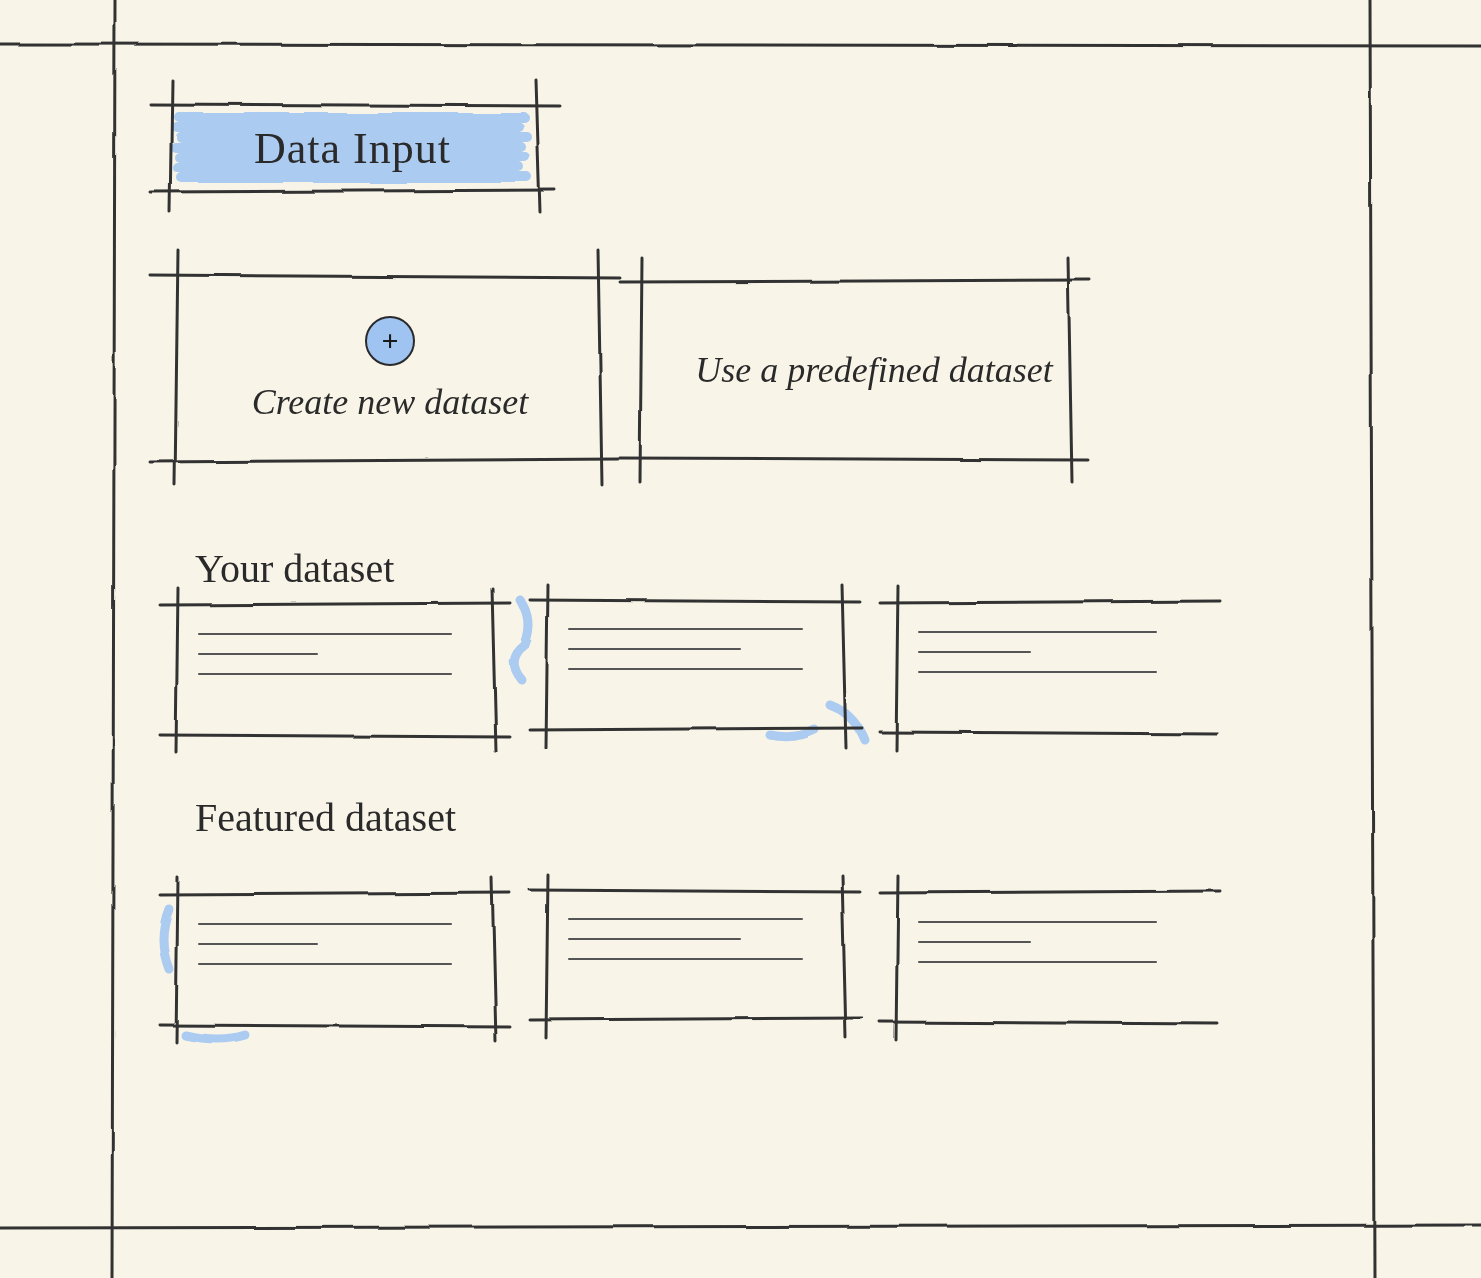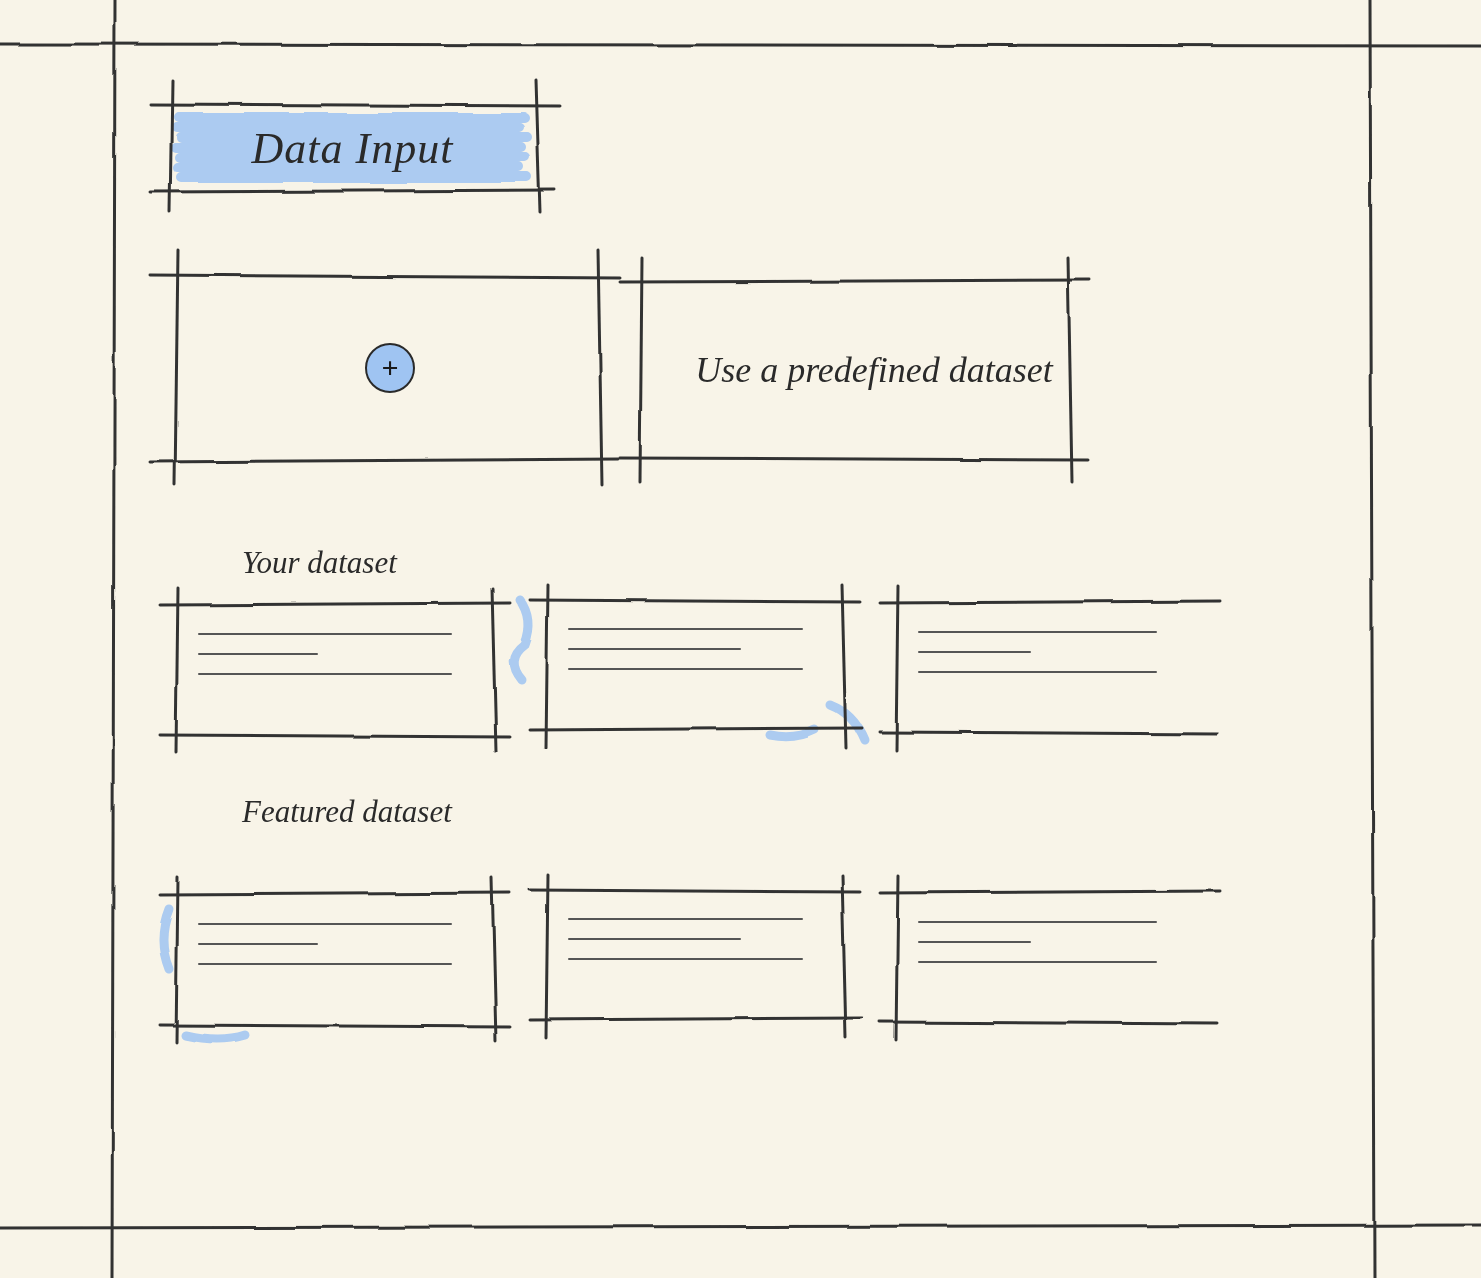--- a/index.html
+++ b/index.html
@@ -13,21 +13,21 @@
   svg{position:absolute;top:0;left:0;pointer-events:none}
   .layer{position:absolute}
   .click{pointer-events:auto;cursor:pointer}
 
   
   .title-box{
     left:175px;top:108px;width:355px;height:80px;
     display:flex;align-items:center;justify-content:center;
   }
   .title-text{
-    font-size:44px;font-style:italic;letter-spacing:1px;
+    font-size:44px;letter-spacing:1px;
     position:relative;z-index:2;
   }
 
   
   .option-card{
     top:275px;width:430px;height:190px;
     display:flex;flex-direction:column;
     align-items:center;justify-content:center;
     gap:10px;
   }
@@ -41,23 +41,22 @@
     font-size:30px;font-weight:bold;color:#1a1a1a;
     margin-bottom:4px;
   }
   .card-label{
     font-size:36px;font-style:italic;text-align:center;
     line-height:1.25;padding:0 10px;
   }
 
   
   .sec-head{
-    font-size:31px;font-style:italic;
+    font-size:40px;
     left:195px;
-    margin-left:47px;
   }
   .sec-your{top:545px}
   .sec-feat{top:794px}
 
   
   .ds-card{
     position:absolute;height:130px;
   }
   .ds-card .lines{
     position:absolute;left:20px;right:28px;top:28px;
@@ -149,20 +148,21 @@
     <line x1="898" y1="876" x2="896" y2="1040"></line>
   </g>
 </svg>
 
 <div class="layer title-box">
   <span class="title-text">Data Input</span>
 </div>
 
 <div class="layer option-card opt-create click">
   <div class="plus-circle">+</div>
+  <div class="card-label">Create new dataset</div>
 </div>
 
 <div class="layer option-card opt-predef click">
   <div class="card-label">Use a predefined dataset</div>
 </div>
 
 <div class="layer sec-head sec-your">Your dataset</div>
 
 <div class="ds-card click" style="left:178px;top:605px;width:315px">
   <div class="lines">

